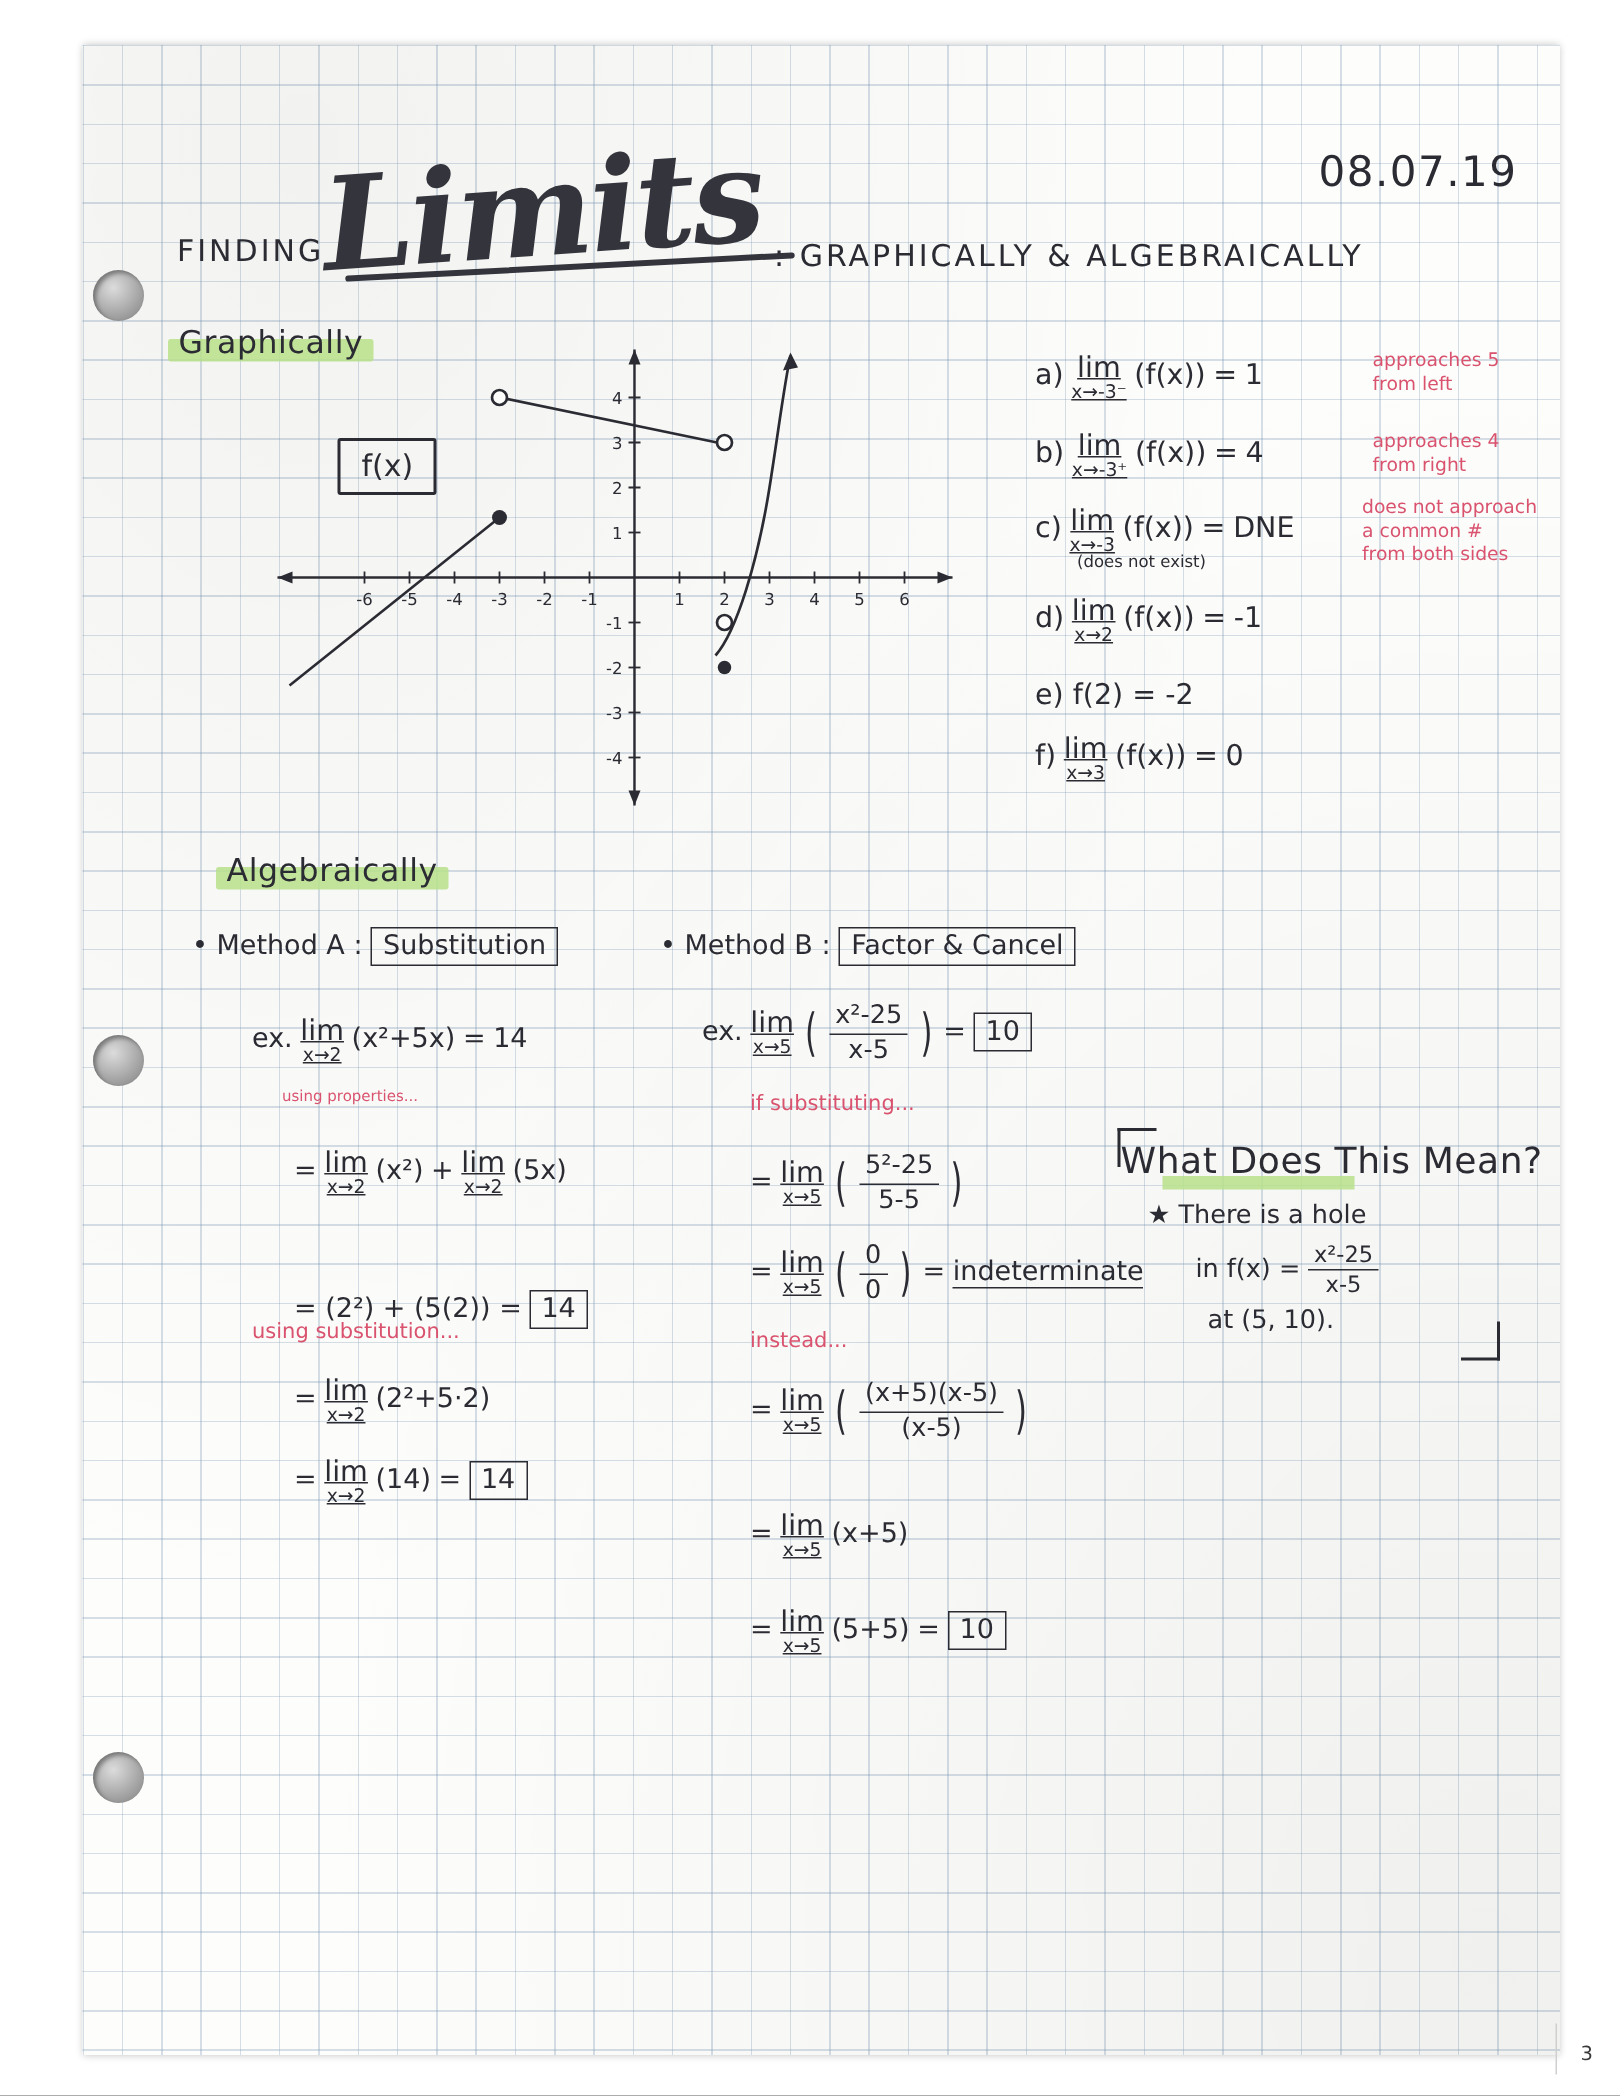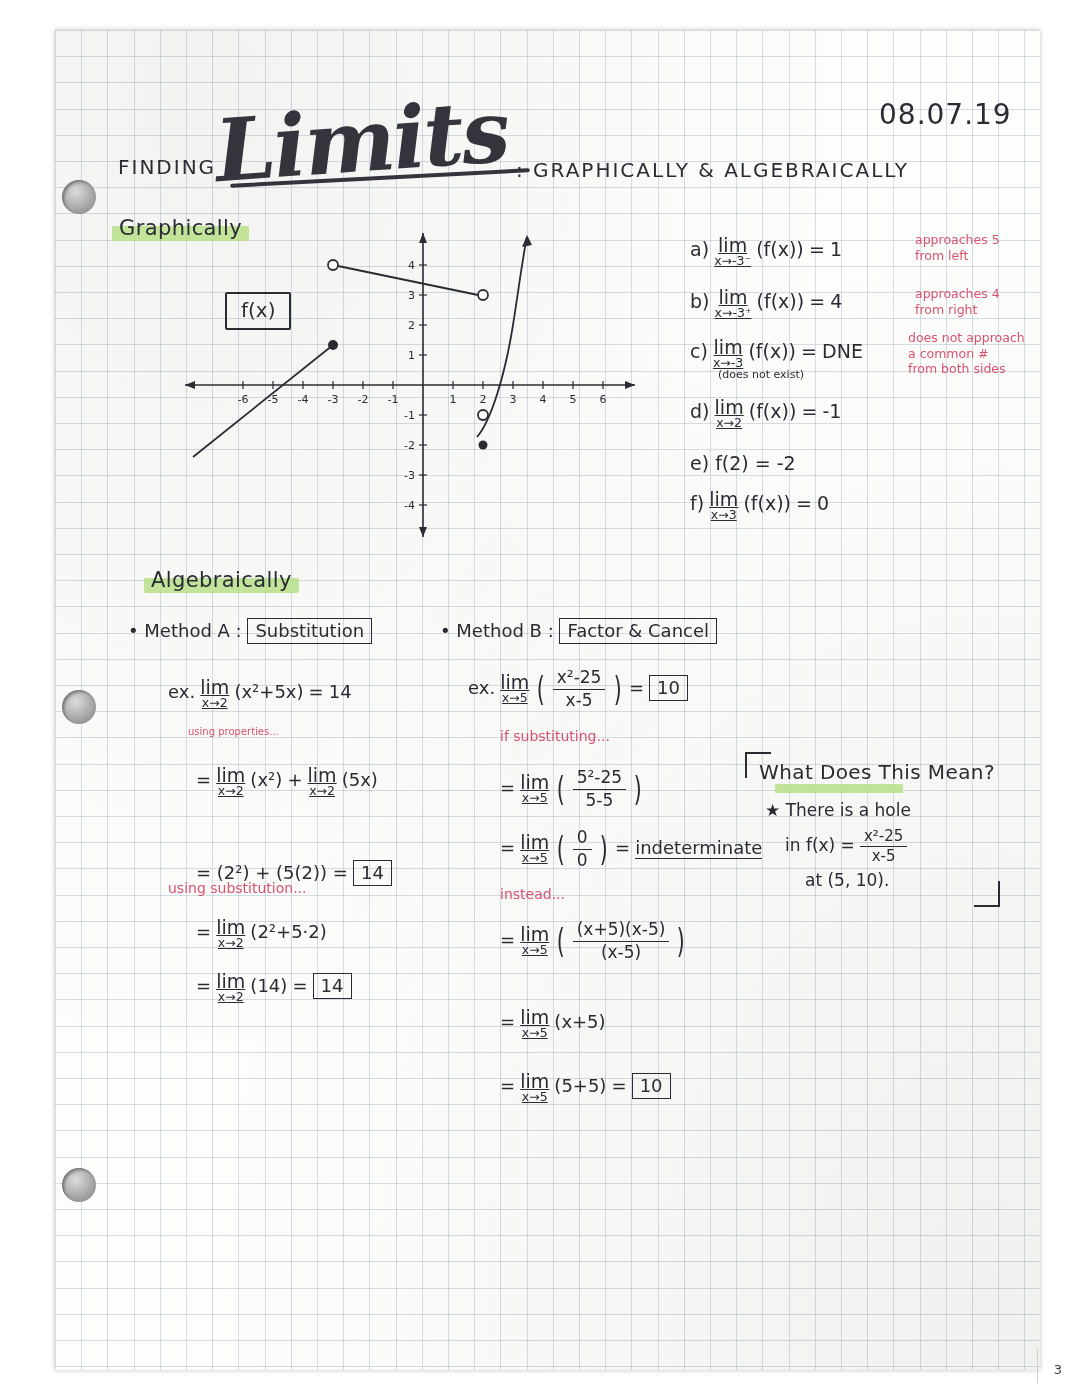--- a/index.html
+++ b/index.html
@@ -446,24 +446,24 @@
       <span class="b">x→5</span>
     </span>
     <span class="eq">(5+5)</span>
     <span class="eq">=</span>
     <span class="eq boxed">10</span>
   </div>
 
   <div id="wdtm">
     <div class="corner" id="c-tl"></div>
     <div class="corner" id="c-br"></div>
-    <div class="ink hand" style="left:14px; top:8px; font-size:20px; position:absolute;">What Does This Mean?</div>
+    <div class="ink hand" style="left:2px; top:8px; font-size:24px; position:absolute;">What Does This Mean?</div>
     <div style="position:absolute; left:30px; top:32px; width:128px; height:9px; background:#b7e08a; opacity:.85;"></div>
     <div class="ink" style="left:20px; top:48px; font-size:17px; position:absolute;">★ There is a hole</div>
-    <div style="position:absolute; left:40px; top:76px;">
+    <div style="position:absolute; left:52px; top:76px;">
       <span class="ink" style="position:relative; font-size:17px;">in f(x) =</span>
       <span class="frac ink" style="position:relative; font-size:15px;">
         <span class="n">x²-25</span>
         <span class="d">x-5</span>
       </span>
     </div>
     <div class="ink" style="left:60px; top:118px; font-size:17px; position:absolute;">at (5, 10).</div>
   </div>
 
   <div id="pagenum-rule"></div>

